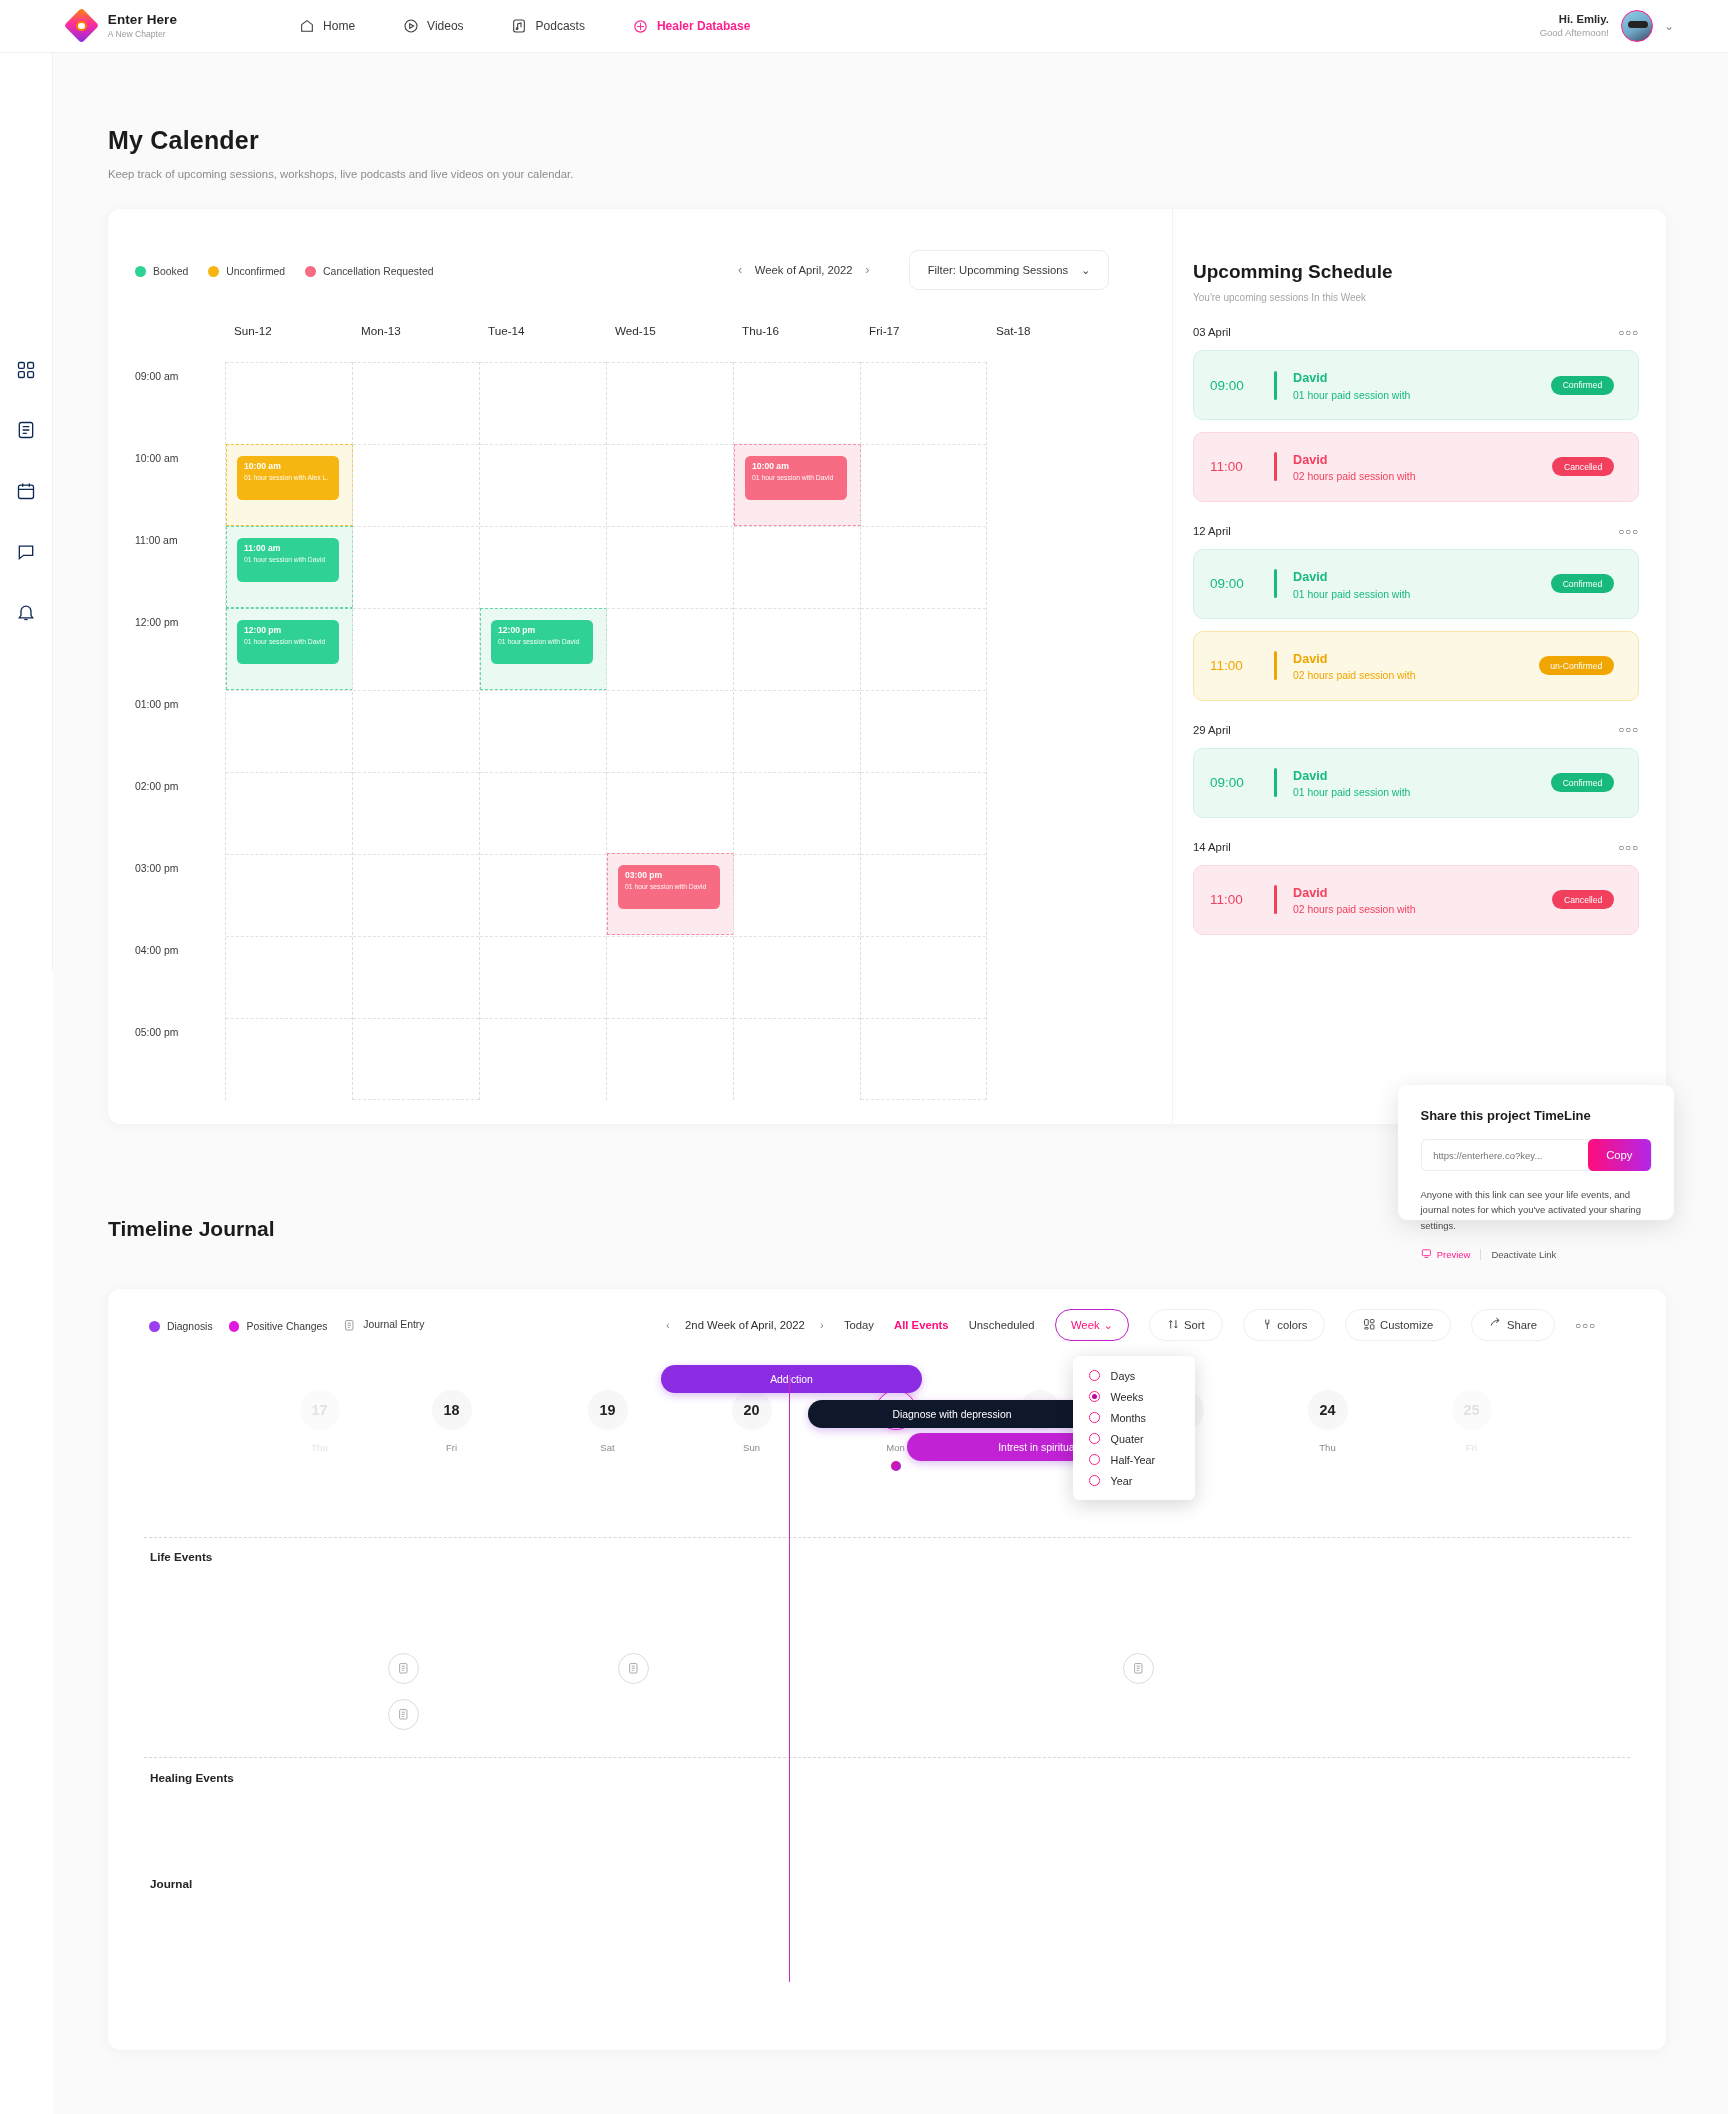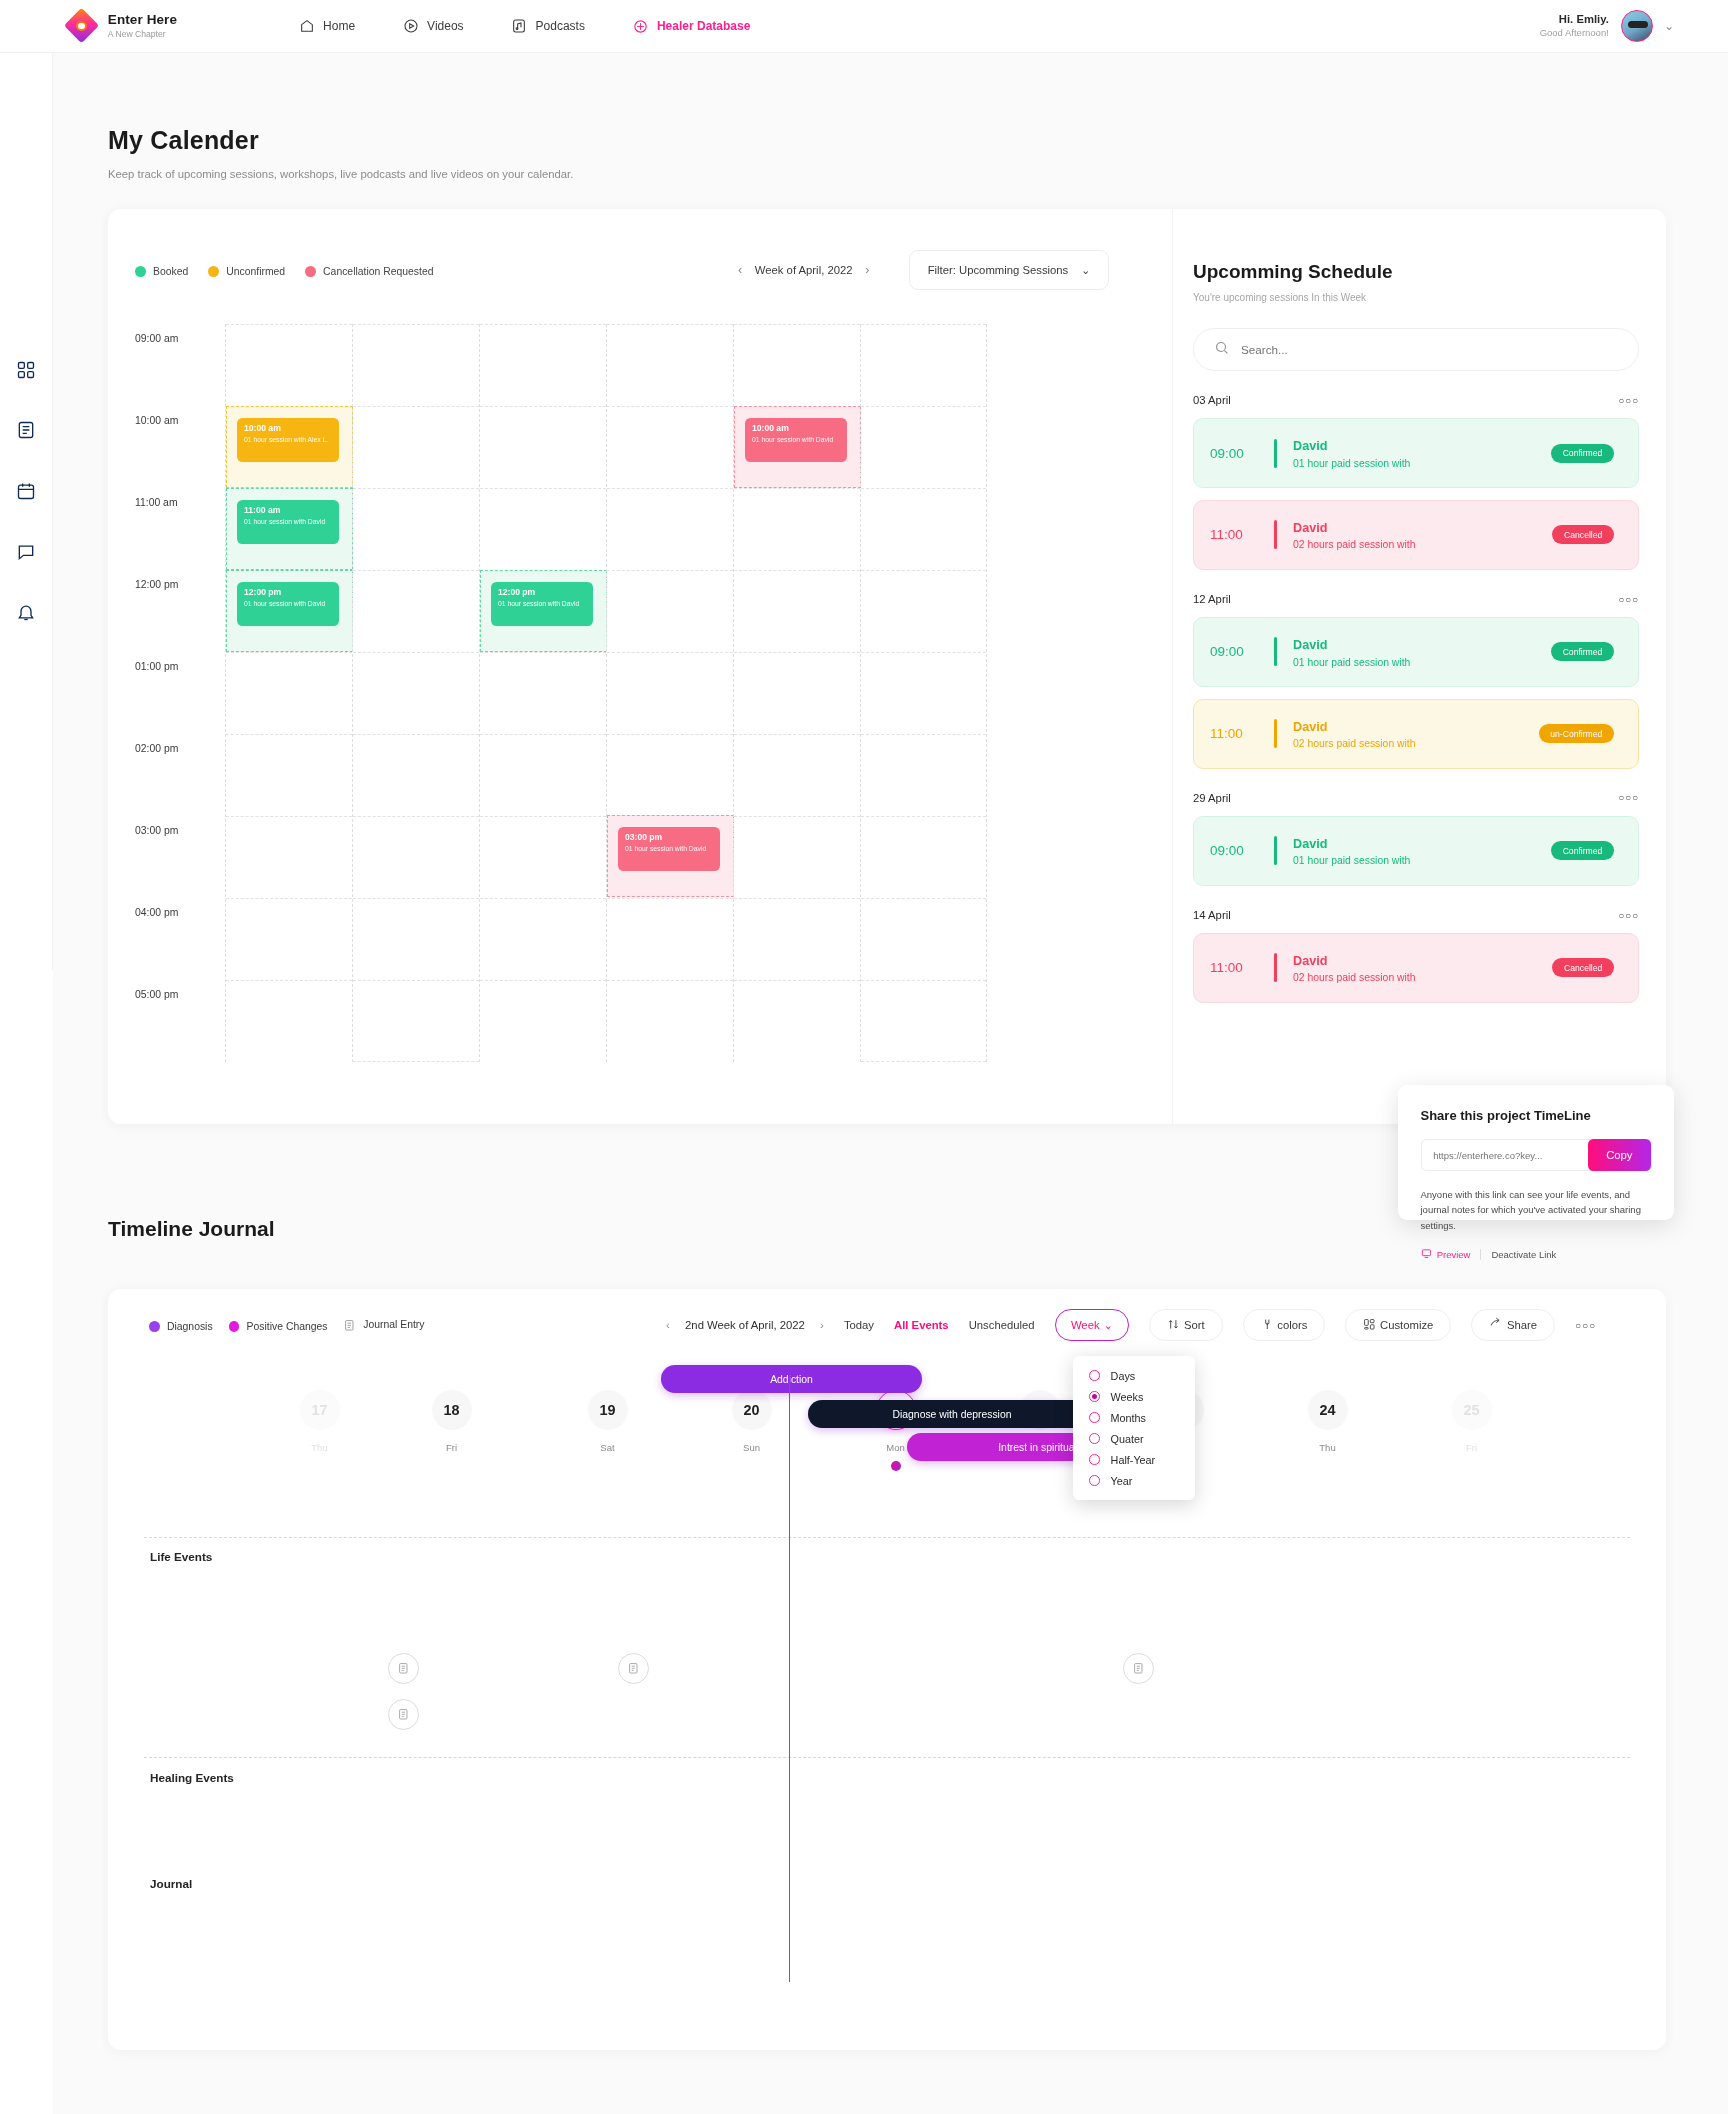--- a/index.html
+++ b/index.html
@@ -341,20 +341,30 @@
     <span>Week of April, 2022</span>
     <span class="arr">›</span>
   </div>
 
   <div class="filterbox">
     <span>Filter: Upcomming Sessions</span>
     <span>⌄</span>
   </div>
 
   <div class="grid-wrap">
+    <div class="dayhead" id="dayhead">
+        <div></div>
+        <div>Sun-12</div>
+        <div>Mon-13</div>
+        <div>Tue-14</div>
+        <div>Wed-15</div>
+        <div>Thu-16</div>
+        <div>Fri-17</div>
+        <div>Sat-18</div>
+      </div>
     <div class="gridbody" id="gridbody">
         <div class="timecol">
           <div class="timecell">09:00 am</div>
           <div class="timecell">10:00 am</div>
           <div class="timecell">11:00 am</div>
           <div class="timecell">12:00 pm</div>
           <div class="timecell">01:00 pm</div>
           <div class="timecell">02:00 pm</div>
           <div class="timecell">03:00 pm</div>
           <div class="timecell">04:00 pm</div>
@@ -467,29 +477,20 @@
           <div class="hourcell"></div>
           <div class="hourcell"></div>
           <div class="hourcell"></div>
         </div>
       </div>
   </div>
 
   <div class="up">
     <div class="up-title">Upcomming Schedule</div>
     <div class="up-sub">You're upcoming sessions In this Week</div>
-    <div class="searchbox">
-      <span>
-        <svg width="15.3" height="15.3" viewBox="0 0 24 24" fill="none" stroke="#8e8e8e" stroke-width="1.7">
-            <circle cx="11" cy="11" r="7"></circle>
-            <path d="M16.5 16.5 21 21"></path>
-          </svg>
-      </span>
-      <input placeholder="Search..." style="">
-    </div>
     <div id="upgroups">
         <div class="grp-head">
           <span class="grp-date">03 April</span>
           <span class="dots3">○○○</span>
         </div>
         <div class="card green">
           <span class="c-time green-t">09:00</span>
           <span class="c-bar green-bg"></span>
           <span><span class="c-name green-t">David</span><div class="c-desc green-t">01 hour paid session with</div></span>
           <span class="badge green-bg">Confirmed</span>

